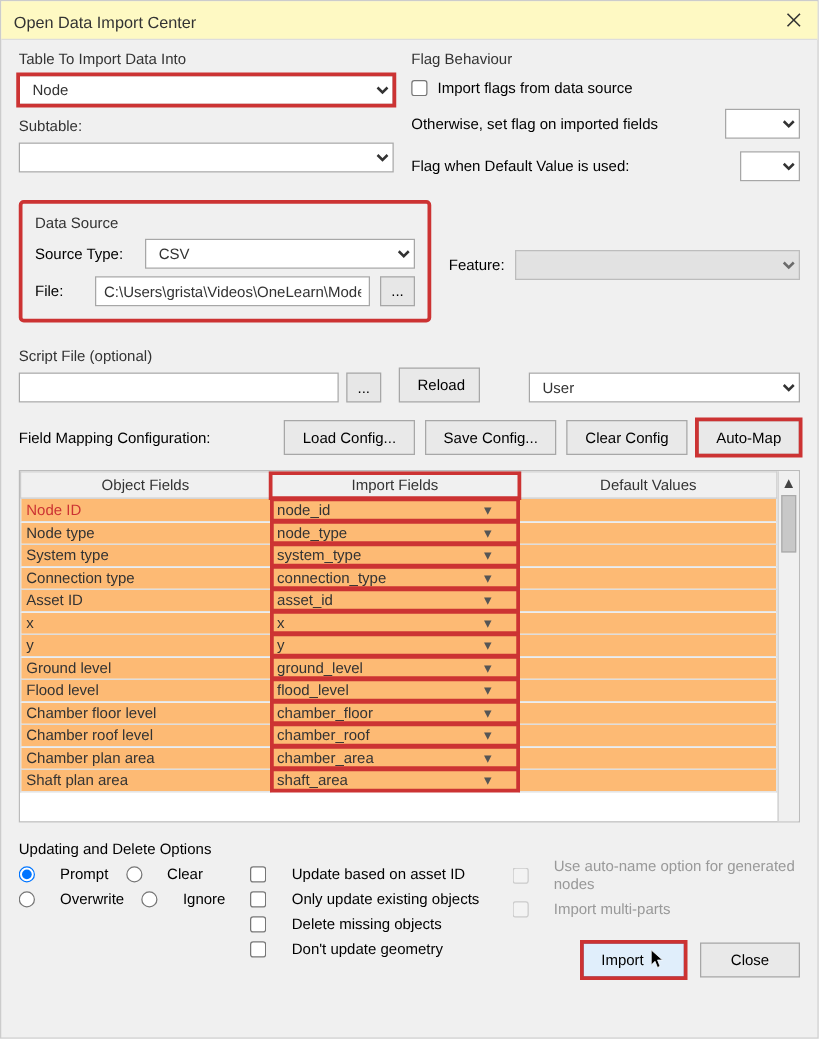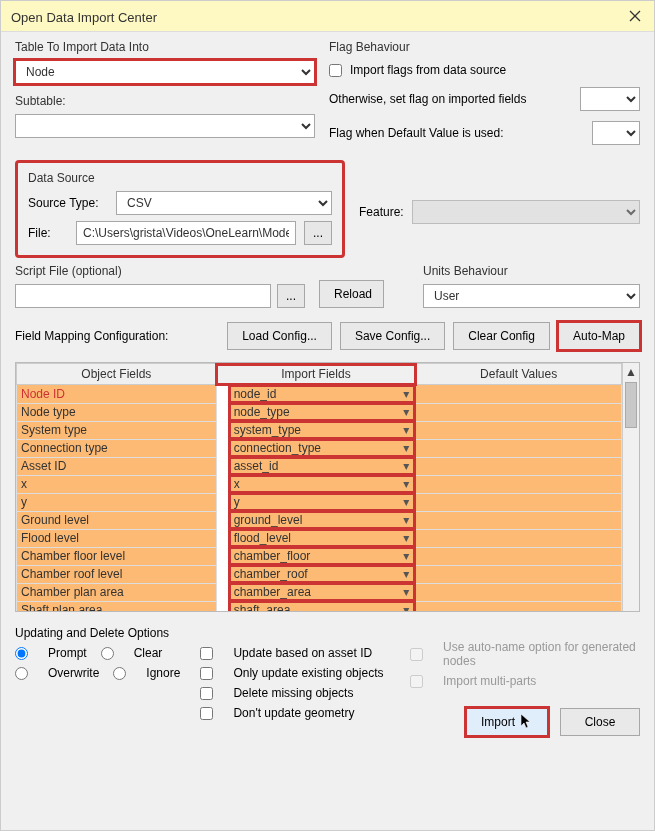--- a/index.html
+++ b/index.html
@@ -26,28 +26,28 @@
   .flag-row .lbl { flex: 1; }
   .flag-row select { width: 60px; }
   .ds-row { display: flex; align-items: center; gap: 8px; margin-top: 6px; }
   .ds-row .ds-lbl { width: 80px; }
   .ds-row input, .ds-row select { flex: 1; }
 
   .fmc-row { display: flex; align-items: center; gap: 8px; margin: 8px 0 6px 0; }
   .fmc-row .spacer { flex: 1; }
   .btn-red { outline: 3px solid #c33; outline-offset: -1px; }
 
-  .table-wrap { display: flex; border: 1px solid #bbb; background: #fff; height: 250px; }
+  .table-wrap { display: flex; border: 1px solid #bbb; background: #fff; height: 282px; }
   .table-scroll { flex: 1; overflow: hidden; }
   table { width: 100%; border-collapse: collapse; table-layout: fixed; }
   th { background: #f0f0f0; border: 1px solid #ccc; padding: 3px 4px; font-weight: normal; color: #333; text-align: center; }
   td { border: 1px solid #ddd; padding: 1px 4px; height: 18px; background: #fdba74; color: #333; white-space: nowrap; overflow: hidden; }
   td.red-text { color: #c33; }
   .col-import { outline: 3px solid #c33; outline-offset: -2px; position: relative; }
-  td.import-cell { display: flex; align-items: center; justify-content: space-between; padding-right: 2px; margin-left: 12px; }
+  td.import-cell { display: flex; align-items: center; justify-content: space-between; padding-right: 18px; }
   td.import-cell .dd { width: 12px; text-align: center; color: #555; }
   .vscroll { width: 17px; background: #f0f0f0; border-left: 1px solid #ccc; display: flex; flex-direction: column; align-items: center; }
   .vscroll .arrow { height: 17px; width: 100%; display: flex; align-items: center; justify-content: center; color: #444; }
   .vscroll .thumb { width: 12px; background: #c8c8c8; border: 1px solid #aaa; margin-top: 2px; }
 
   .bottom { display: flex; gap: 20px; margin-top: 8px; }
   .upd { flex: 1; }
   .upd-title { margin-bottom: 6px; }
   .radio-row { display: flex; gap: 14px; margin-bottom: 6px; align-items: center; }
   .chk-col { display: flex; flex-direction: column; gap: 6px; }
@@ -115,33 +115,32 @@
         </div>
       </div>
       <div class="col" style="justify-content:center">
         <div class="ds-row">
           <span>Feature:</span>
           <select style="flex:1;background:#ddd" disabled=""><option></option></select>
         </div>
       </div>
     </div>
 
-    <div class="row" style="align-items:flex-end">
+    <div class="row" style="margin-top:14px;align-items:flex-end">
       <div class="col" style="flex:0 0 290px">
         <label class="lbl">Script File (optional)</label>
         <div style="display:flex;gap:6px">
           <input type="text" style="flex: 1 1 0%;">
           <button class="small-btn">...</button>
         </div>
       </div>
       <div style="flex:0 0 90px;display:flex;align-items:flex-end">
         <button class="btn" style="width:65px">Reload</button>
       </div>
       <div class="col" style="flex:1">
-        <label class="lbl">Units Behaviour</label>
         <select><option>User</option></select>
       </div>
     </div>
 
     <div class="fmc-row">
       <span>Field Mapping Configuration:</span>
       <span class="spacer"></span>
       <button class="btn">Load Config...</button>
       <button class="btn">Save Config...</button>
       <button class="btn">Clear Config</button>

